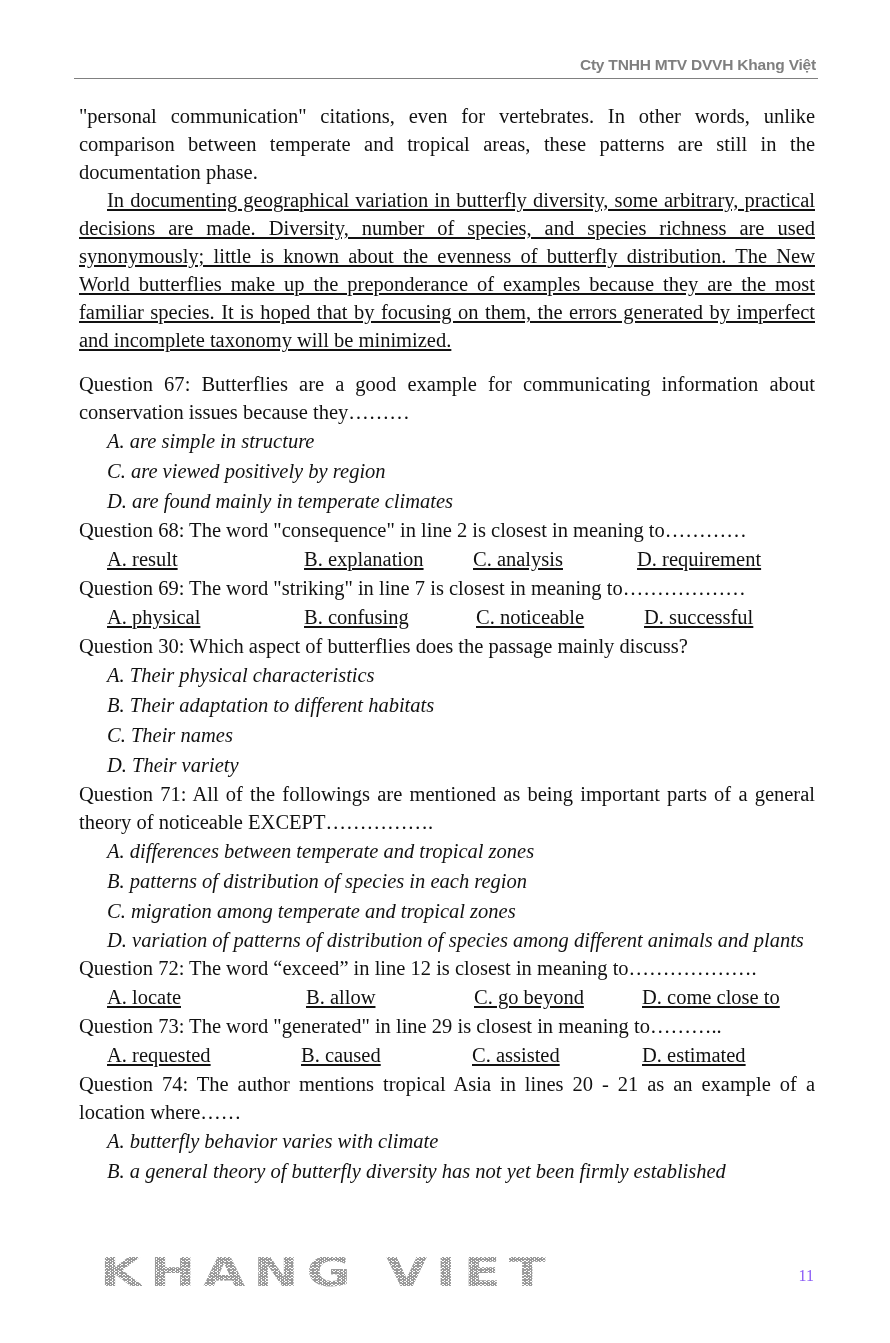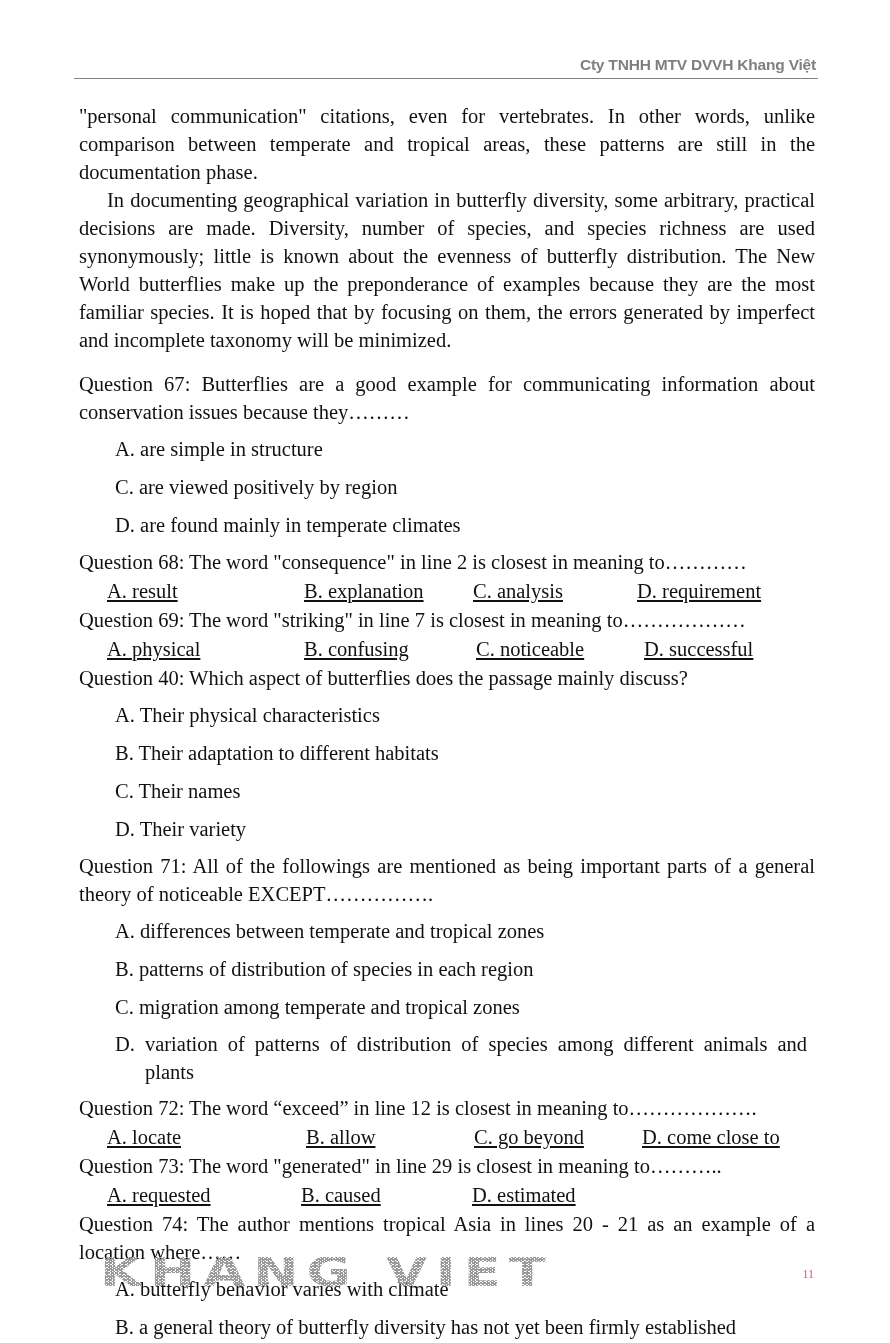--- a/index.html
+++ b/index.html
@@ -9,41 +9,41 @@
     position: absolute; right: 74px; top: 44px;
     font-family: "Liberation Sans", sans-serif; font-weight: bold; font-size: 15.5px;
     color: #7f7f7f; letter-spacing: -0.2px;
   }
   .header-rule { position: absolute; left: 74px; right: 72px; top: 66px; height: 0; border-top: 1.5px solid #808080; }
   .content {
     position: absolute; left: 79px; top: 90px; width: 736px;
     font-family: "Liberation Serif", serif; font-size: 20.5px; color: #111; line-height: 28px;
   }
   .para { margin: 0; text-align: justify; }
-  .para.indent { text-indent: 28px; }
+  .para.indent { text-indent: 28px; text-decoration: underline; }
   .gap { height: 16px; }
   .q { margin: 0; text-align: justify; line-height: 28px; }
   .q b { font-weight: normal; }
-  .opt { margin: 8px; padding-left: 28px; line-height: 30px; }
+  .opt { margin: 0; padding-left: 28px; line-height: 30px; font-style: italic; }
   .opt.hang { padding-left: 58px; text-indent: -30px; text-align: justify; line-height: 28px; }
   .opts-row { display: flex; padding-left: 28px; line-height: 30px; text-decoration: underline; }
   .opts-row span { display: inline-block; }
   .watermark {
     position: absolute; left: 100px; top: 1245px; height: 30px; width: 655px;
     display: flex; justify-content: space-between; align-items: flex-end;
     font-family: "DejaVu Sans", sans-serif; font-weight: bold; font-size: 40px; line-height: 30px;
     color: transparent;
     background-image: repeating-linear-gradient(45deg, #9a9a9a 0 1px, transparent 1px 2px),
                       repeating-linear-gradient(-45deg, #9a9a9a 0 1px, transparent 1px 2px);
     -webkit-background-clip: text; background-clip: text;
     letter-spacing: 6px; transform: scaleX(1.35); transform-origin: left bottom;
   }
   .page-num {
     position: absolute; right: 76px; top: 1255px;
-    font-family: "Liberation Serif", serif; font-size: 12px; color: #ec4899;
+    font-family: "Liberation Serif", serif; font-size: 16px; color: #8b5cf6;
   }
 </style>
 </head>
 <body>
 
 <div class="page">
   <div class="header-text">Cty TNHH MTV DVVH Khang Việt</div>
   <div class="header-rule"></div>
 
   <div class="content">
@@ -72,21 +72,21 @@
       <p class="q"><b>Question 69</b><span>: The word "</span><b>striking</b><span>" in line 7 is closest in meaning to………………</span></p>
       <div class="opts-row">
         <span style="width:197px">A. physical</span>
         <span style="width:172px">B. confusing</span>
         <span style="width:168px">C. noticeable</span>
         <span>D. successful</span>
       </div>
     </div>
 
     <div>
-      <p class="q"><b>Question 40</b><span>: Which aspect of butterflies does the passage mainly discuss?</span></p>
+      <p class="q"><b>Question 30</b><span>: Which aspect of butterflies does the passage mainly discuss?</span></p>
       <p class="opt">A. Their physical characteristics</p>
       <p class="opt">B. Their adaptation to different habitats</p>
       <p class="opt">C. Their names</p>
       <p class="opt">D. Their variety</p>
     </div>
 
     <div>
       <p class="q"><b>Question 71</b><span>:  All of the followings are mentioned as being important parts of a general theory of noticeable </span><b>EXCEPT</b><span>…………….</span></p>
       <p class="opt">A.  differences between temperate and tropical zones</p>
       <p class="opt">B.  patterns of distribution of species in each region</p>
@@ -102,20 +102,21 @@
         <span style="width:168px">C. go beyond</span>
         <span>D. come close to</span>
       </div>
     </div>
 
     <div>
       <p class="q"><b>Question 73</b><span>: The word "</span><b>generated</b><span>" in line 29 is closest in meaning to………..</span></p>
       <div class="opts-row">
         <span style="width:194px">A. requested</span>
         <span style="width:171px">B. caused</span>
+        <span style="width:170px">C. assisted</span>
         <span>D. estimated</span>
       </div>
     </div>
 
     <div>
       <p class="q"><b>Question 74</b><span>: The author mentions tropical Asia in lines 20 - 21 as an example of a location where……</span></p>
       <p class="opt">A.  butterfly behavior varies with climate</p>
       <p class="opt">B.  a general theory of butterfly diversity has not yet been firmly established</p>
     </div>
   </div>

